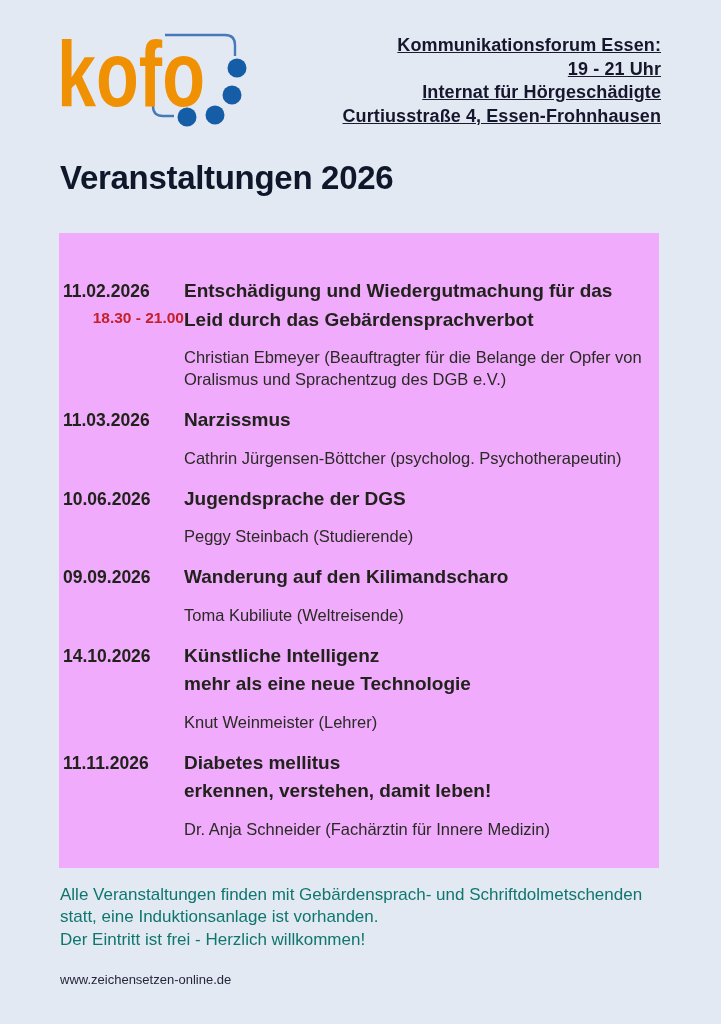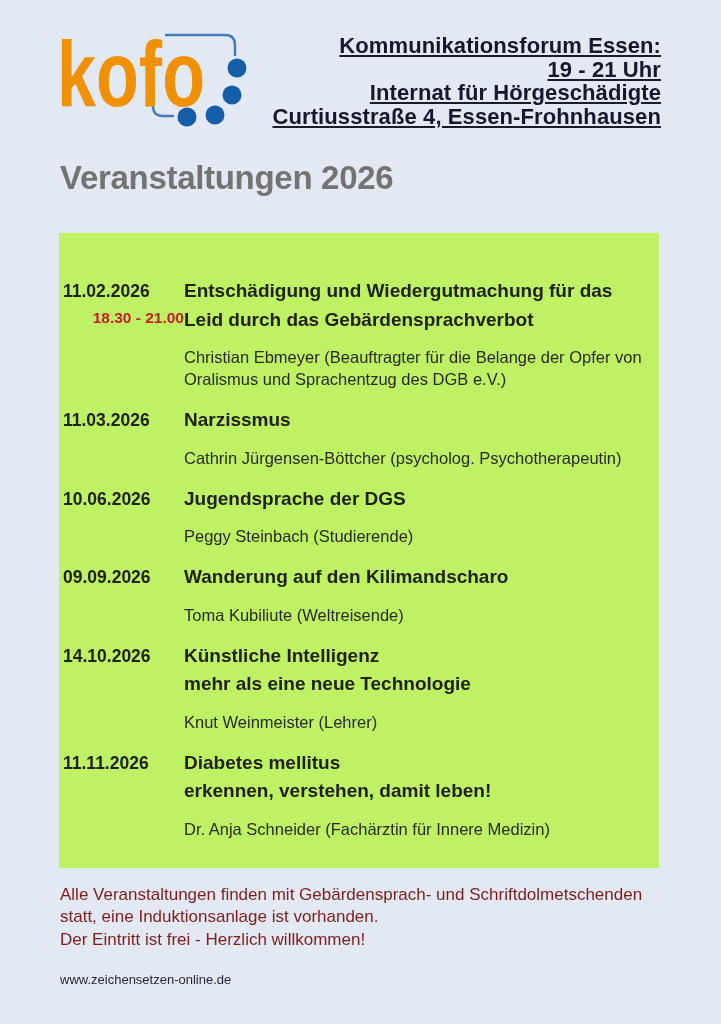--- a/index.html
+++ b/index.html
@@ -17,42 +17,42 @@
     display: flex;
     justify-content: space-between;
     align-items: flex-start;
     padding: 28px 60px 0 55px;
     text-decoration: underline;
   }
   .logo { width: 200px; height: 105px; flex-shrink: 0; }
   .address {
     text-align: right;
     font-weight: bold;
-    font-size: 22px;
+    font-size: 18px;
     line-height: 23.5px;
     color: #16162c;
     margin-top: 6px;
     letter-spacing: 0.1px;
   }
 
   
   .page-title {
     margin: 26px 0 0 60px;
     font-size: 33px;
     line-height: 38px;
     font-weight: bold;
-    color: #737373;
+    color: #0f172a;
     letter-spacing: -0.3px;
   }
 
   
   .panel {
     margin: 36px 60px 0 59px;
     width: 600px;
-    background: #bef264;
+    background: #f0abfc;
     padding: 44px 0 12px 4px;
   }
   .event { display: flex; margin-bottom: 16px; }
   .date-col { width: 121px; flex-shrink: 0; }
   .event-date {
     font-weight: bold;
     font-size: 17.5px;
     line-height: 28px;
     color: #22221c;
   }
@@ -77,21 +77,21 @@
     line-height: 22px;
     margin-top: 12px;
     color: #2a2a24;
   }
 
   
   .footer {
     margin: 16px 53px 0 60px;
     font-size: 17px;
     line-height: 22.5px;
-    color: #7f1d1d;
+    color: #0f766e;
   }
   .website {
     margin: 21px 0 0 60px;
     font-size: 13px;
     color: #26263a;
   }
 </style>
 </head>
 <body>
 

